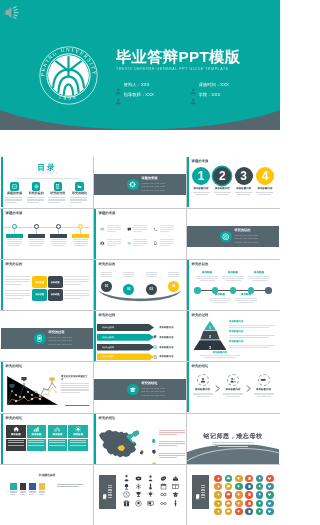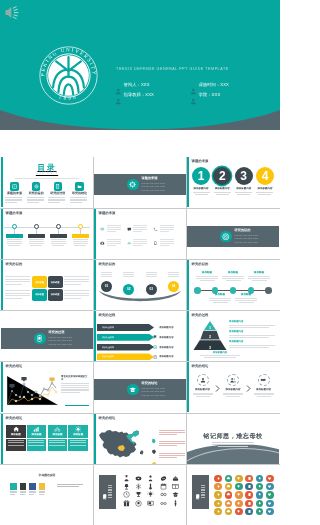--- a/index.html
+++ b/index.html
@@ -33,21 +33,21 @@
   .r0{top:27px;} .r1{top:79px;} .r2{top:130px;} .r3{top:181px;} .r4{top:232px;} .r5{top:284px;} .r6{top:335px;}
   .tl{position:absolute;left:4px;top:3.5px;font-size:3.2px;color:#3f4a52;font-weight:bold;letter-spacing:.2px;}
   .lbar{position:absolute;left:0;top:0;width:2.2px;height:100%;background:#06a79f;}
   .teal{background:#06a79f;}
   .yel{background:#fdc509;}
   .dk{background:#3a4850;}
   .lbar{position:absolute;left:0;top:0;width:2px;height:100%;background:#06a79f;}
   .tl{position:absolute;left:4px;top:3px;font-size:3.4px;color:#3f4a52;font-weight:bold;letter-spacing:.15px;line-height:1;} .teal{background:#06a79f;} .yel{background:#fdc509;} .dk{background:#3b4850;}
   
   .tl{position:absolute;left:4.5px;top:3.2px;font-size:3.3px;color:#3f4a52;font-weight:bold;letter-spacing:.1px;line-height:1;}
-  .toc-h{position:absolute;left:0;right:0;top:7px;text-align:center;text-decoration:underline;}
+  .toc-h{position:absolute;left:0;right:0;top:7px;text-align:center;}
   .toc-h b{display:block;font-size:7.6px;color:#06a79f;line-height:1;letter-spacing:2px;}
   .toc-h i{display:block;font-size:2.6px;color:#c2c7ca;font-style:normal;letter-spacing:1px;margin-top:.5px;}
   .toc-r{position:absolute;left:14px;right:14px;top:21px;height:.7px;background:#dfe2e4;}
   .toc-items{position:absolute;left:4px;right:4px;top:25px;display:flex;justify-content:space-between;}
   .toc-it{width:19px;text-align:center;}
   .sq{width:8.5px;height:8.5px;border-radius:1.8px;background:#06a79f;margin:0 auto 1.6px;display:flex;align-items:center;justify-content:center;}
   .cap{font-size:3px;font-weight:bold;color:#3f4a52;line-height:1;}
   .mini{margin-top:1.6px;}
   .mini i{display:block;height:.55px;background:#d6dadd;margin:0 0 1.35px 0;}
   
@@ -213,20 +213,21 @@
           <path d="M50 19 V 52"></path>
           <path d="M50 42 L 29 26"></path>
           <path d="M50 42 L 71 26"></path>
           <path d="M24 70 C 25 51 35 40 50 40 C 65 40 75 51 76 70"></path>
           <path d="M33 78 C 34 61 40 52 50 52 C 60 52 66 61 67 78"></path>
           <path d="M42 82 C 43 71 46 65 50 65 C 54 65 57 71 58 82"></path>
         </g>
       </svg>
     </div>
 
+    <div class="hero-title">毕业答辩PPT模版</div>
     <div class="hero-sub">THESIS DEFENSE GENERAL PPT GUIDE TEMPLATE</div>
     <div class="hero-rule"></div>
     <div class="meta">
       <div class="meta-it">
           <span class="meta-ic"><svg width="6.5" height="6.5" viewBox="0 0 12 12">
               <circle cx="6" cy="3.8" r="2.3" fill="#19787a"></circle>
               <path d="M1.4 11.6c0-2.7 2.1-4.2 4.6-4.2s4.6 1.5 4.6 4.2z" fill="#19787a"></path>
             </svg></span>
           <span class="meta-tx">答辩人：XXX</span>
         </div>

